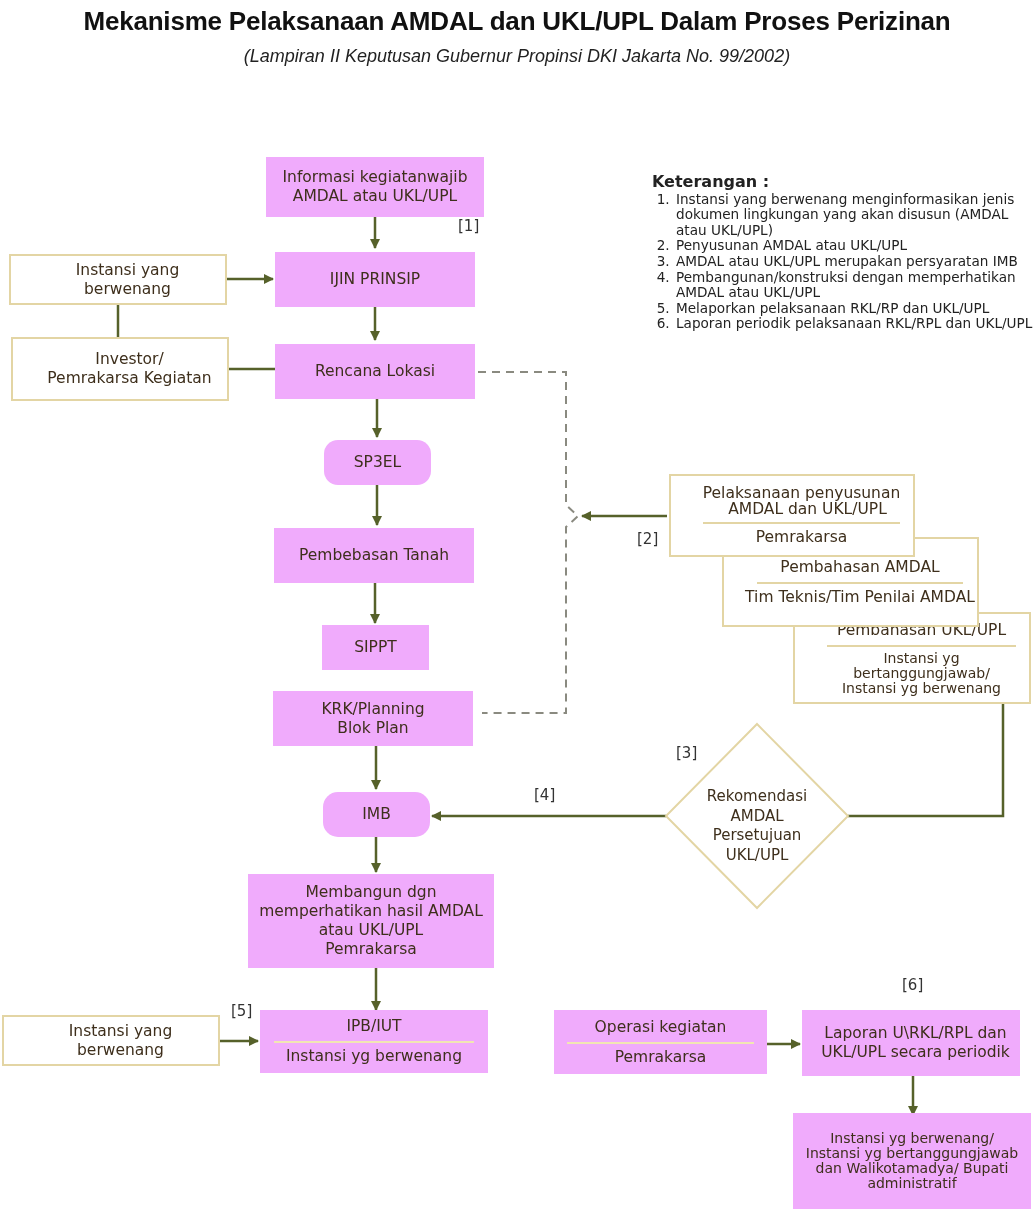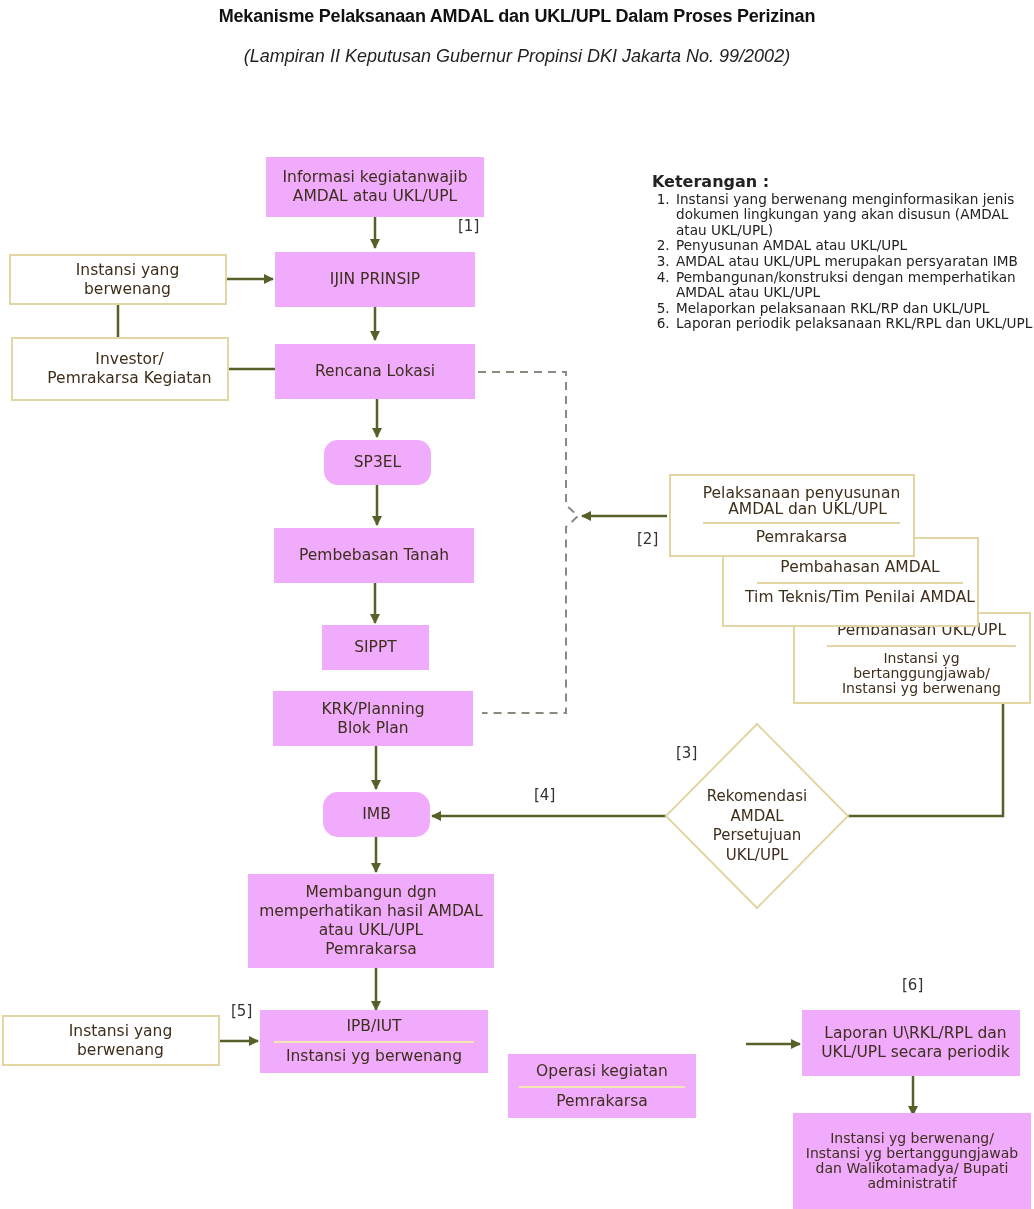--- a/index.html
+++ b/index.html
@@ -1,19 +1,19 @@
 <!DOCTYPE html>
 <html><head>
 <meta charset="utf-8">
 <style>
   html, body { margin:0; padding:0; background:#ffffff; }
   body { width:1034px; height:1209px; position:relative; overflow:hidden;
          font-family:"DejaVu Sans", sans-serif; color:#3a2e1e; }
   .title { position:absolute; left:0; width:1034px; top:6px; text-align:center;
-           font-family:"Liberation Sans", sans-serif; font-weight:bold; font-size:18px; color:#111; letter-spacing:-0.2px; }
+           font-family:"Liberation Sans", sans-serif; font-weight:bold; font-size:26px; color:#111; letter-spacing:-0.2px; }
   .subtitle { position:absolute; left:0; width:1034px; top:46px; text-align:center;
            font-family:"Liberation Sans", sans-serif; font-style:italic; font-size:18px; color:#222; }
   .box { position:absolute; box-sizing:border-box; display:flex; flex-direction:column;
          align-items:center; justify-content:center; text-align:center;
          font-size:15.5px; line-height:19px; color:#3e2f1c; }
   .fill { background:#f0abfc; }
   .outline { background:#ffffff; border:2px solid #e3d5a4;padding-left:19px; }
   .divider { width:88%; height:2px; background:#f2e6b3; margin:5px 0 4px; }
   .box.outline .divider { background:#e3d5a4; }
   .lbl { position:absolute; font-size:15px; color:#333; }
@@ -113,21 +113,21 @@
 <div class="lbl" style="left:231px;top:1002px;">[5]</div>
 <div class="box outline" style="left:2px;top:1015px;width:218px;height:51px;">
   <span>Instansi yang berwenang</span>
 </div>
 <div class="box fill" style="left:260px;top:1010px;width:228px;height:63px;">
   <span>IPB/IUT</span>
   <div class="divider"></div>
   <span>Instansi yg berwenang</span>
 </div>
 
-<div class="box fill" style="left:508px;top:1010px;width:188px;height:64px;margin-top:44px;">
+<div class="box fill" style="left:554px;top:1010px;width:213px;height:64px;">
   <span>Operasi kegiatan</span>
   <div class="divider"></div>
   <span>Pemrakarsa</span>
 </div>
 <div class="lbl" style="left:902px;top:976px;">[6]</div>
 <div class="box fill" style="left:802px;top:1010px;width:218px;height:66px;padding-left:9px;">
   <span>Laporan U\RKL/RPL dan</span>
   <span>UKL/UPL secara periodik</span>
 </div>
 <div class="box fill small" style="left:793px;top:1113px;width:238px;height:96px;">

